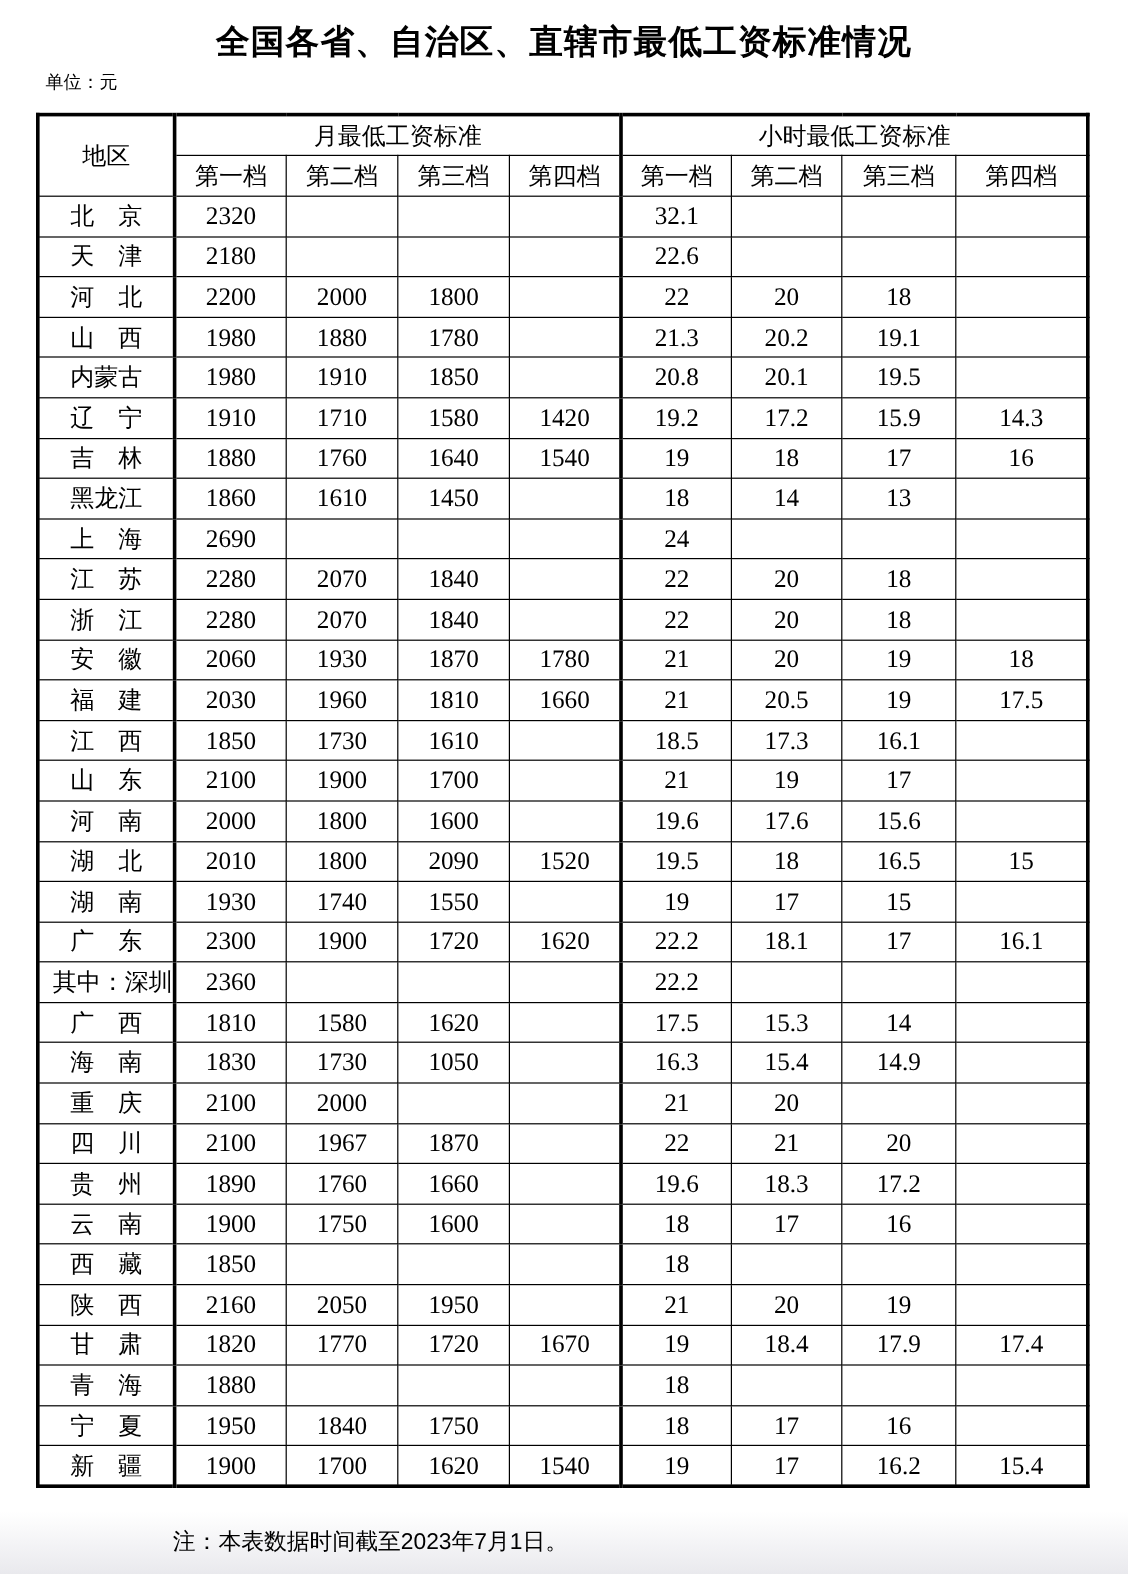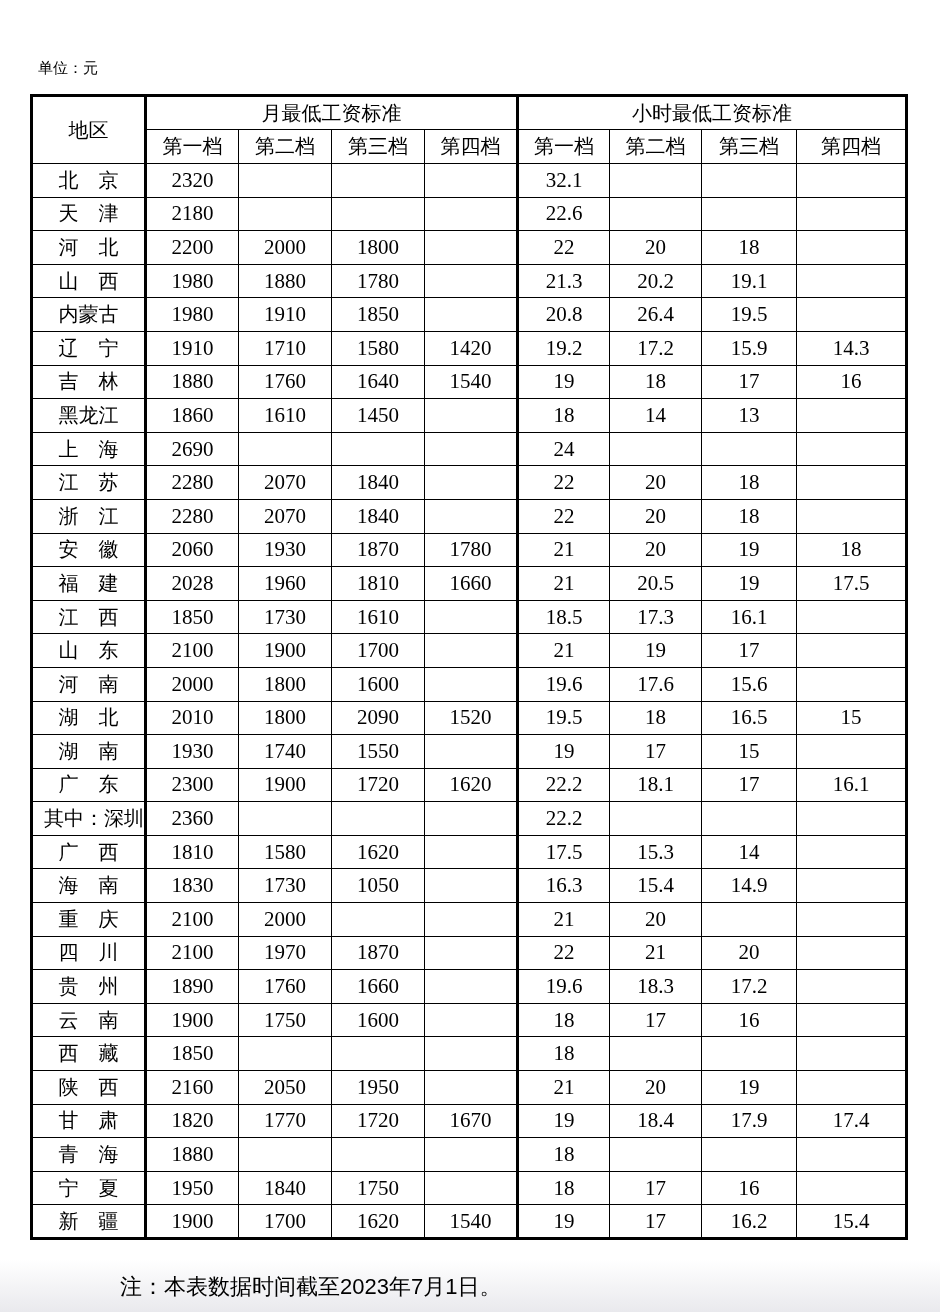--- a/index.html
+++ b/index.html
@@ -35,29 +35,30 @@
   .wage-table thead th { height: 34px; }
   .wage-table tbody td { height: 33.6px; }
   .thick-left { border-left: 3px solid #000 !important; }
   td.num {
     font-family: "Liberation Serif", "DejaVu Serif", serif;
     font-size: 21px;
   }
   td.region { font-size: 20px; }
   td.region.left { text-align: right; padding-left: 1px; }
   .note {
-    position: absolute; top: 1272px; left: 120px;
-    font-size: 22px;
+    position: absolute; top: 1272px; left: 144px;
+    font-size: 19px;
   }
 </style>
 </head>
 <body>
 
 <div class="page">
 
+  <div class="title">全国各省、自治区、直辖市最低工资标准情况</div>
 
   <div class="unit-label">单位：元</div>
 
   <table class="wage-table">
     <colgroup>
       <col style="width:114px">
       <col style="width:93px">
         <col style="width:93px">
         <col style="width:93px">
         <col style="width:93px">
@@ -128,21 +129,21 @@
           <td class="num">19.1</td>
           <td class="num"></td>
         </tr>
         <tr>
           <td class="region">内蒙古</td>
           <td class="num thick-left">1980</td>
           <td class="num">1910</td>
           <td class="num">1850</td>
           <td class="num"></td>
           <td class="num thick-left">20.8</td>
-          <td class="num">26.4</td>
+          <td class="num">20.1</td>
           <td class="num">19.5</td>
           <td class="num"></td>
         </tr>
         <tr>
           <td class="region">辽　宁</td>
           <td class="num thick-left">1910</td>
           <td class="num">1710</td>
           <td class="num">1580</td>
           <td class="num">1420</td>
           <td class="num thick-left">19.2</td>
@@ -211,21 +212,21 @@
           <td class="num">1930</td>
           <td class="num">1870</td>
           <td class="num">1780</td>
           <td class="num thick-left">21</td>
           <td class="num">20</td>
           <td class="num">19</td>
           <td class="num">18</td>
         </tr>
         <tr>
           <td class="region">福　建</td>
-          <td class="num thick-left">2028</td>
+          <td class="num thick-left">2030</td>
           <td class="num">1960</td>
           <td class="num">1810</td>
           <td class="num">1660</td>
           <td class="num thick-left">21</td>
           <td class="num">20.5</td>
           <td class="num">19</td>
           <td class="num">17.5</td>
         </tr>
         <tr>
           <td class="region">江　西</td>
@@ -333,21 +334,21 @@
           <td class="num"></td>
           <td class="num"></td>
           <td class="num thick-left">21</td>
           <td class="num">20</td>
           <td class="num"></td>
           <td class="num"></td>
         </tr>
         <tr>
           <td class="region">四　川</td>
           <td class="num thick-left">2100</td>
-          <td class="num">1970</td>
+          <td class="num">1967</td>
           <td class="num">1870</td>
           <td class="num"></td>
           <td class="num thick-left">22</td>
           <td class="num">21</td>
           <td class="num">20</td>
           <td class="num"></td>
         </tr>
         <tr>
           <td class="region">贵　州</td>
           <td class="num thick-left">1890</td>

